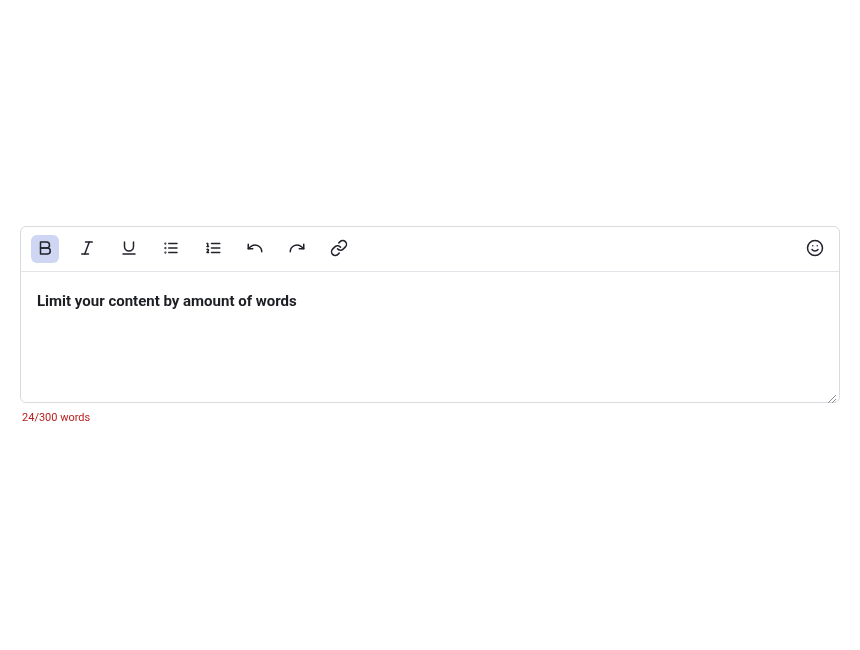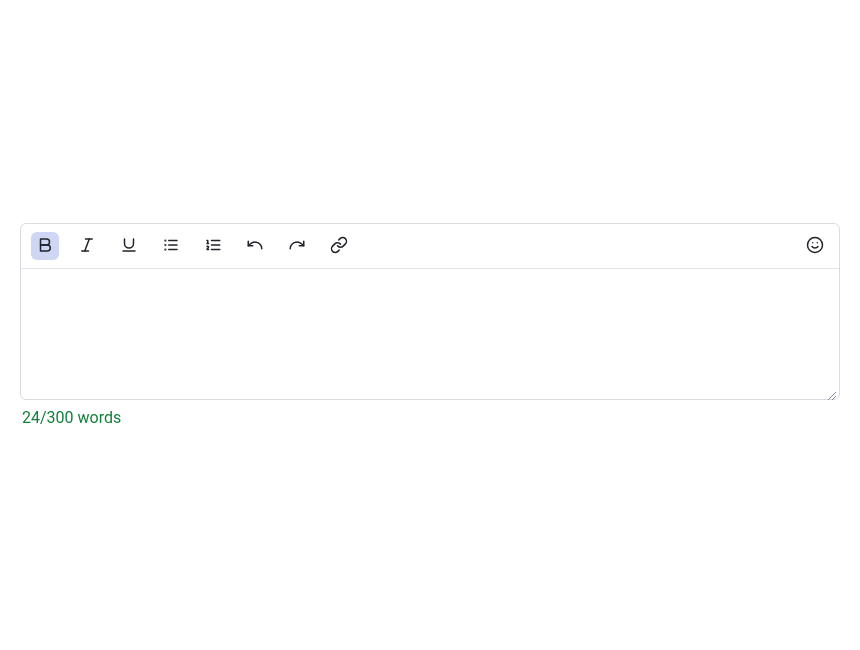--- a/index.html
+++ b/index.html
@@ -63,22 +63,22 @@
       position: absolute;
       right: 2px;
       bottom: 2px;
       width: 12px;
       height: 12px;
       color: #8a8d97;
     }
     .resizer svg { width: 12px; height: 12px; }
     .word-count {
       margin-top: 8px;
-      font-size: 16px;
-      color: #15803d;
+      font-size: 11px;
+      color: #b91c1c;
       padding-left: 2px;
     }
   </style>
 </head>
 <body>
 
 <div class="editor-wrapper">
 
   <div class="toolbar">
 
@@ -172,20 +172,21 @@
             <path d="M8 14s1.5 2 4 2 4-2 4-2"></path>
             <line x1="9" y1="9" x2="9.01" y2="9"></line>
             <line x1="15" y1="9" x2="15.01" y2="9"></line>
           </svg>
       </span>
     </button>
 
   </div>
 
   <div class="content-area">
+    <p class="heading">Limit your content by amount of words</p>
 
     <span class="resizer">
       <svg viewBox="0 0 12 12">
           <line x1="3" y1="11" x2="11" y2="3" stroke="currentColor" stroke-width="1"></line>
           <line x1="7" y1="11" x2="11" y2="7" stroke="currentColor" stroke-width="1"></line>
         </svg>
     </span>
   </div>
 
 </div>

